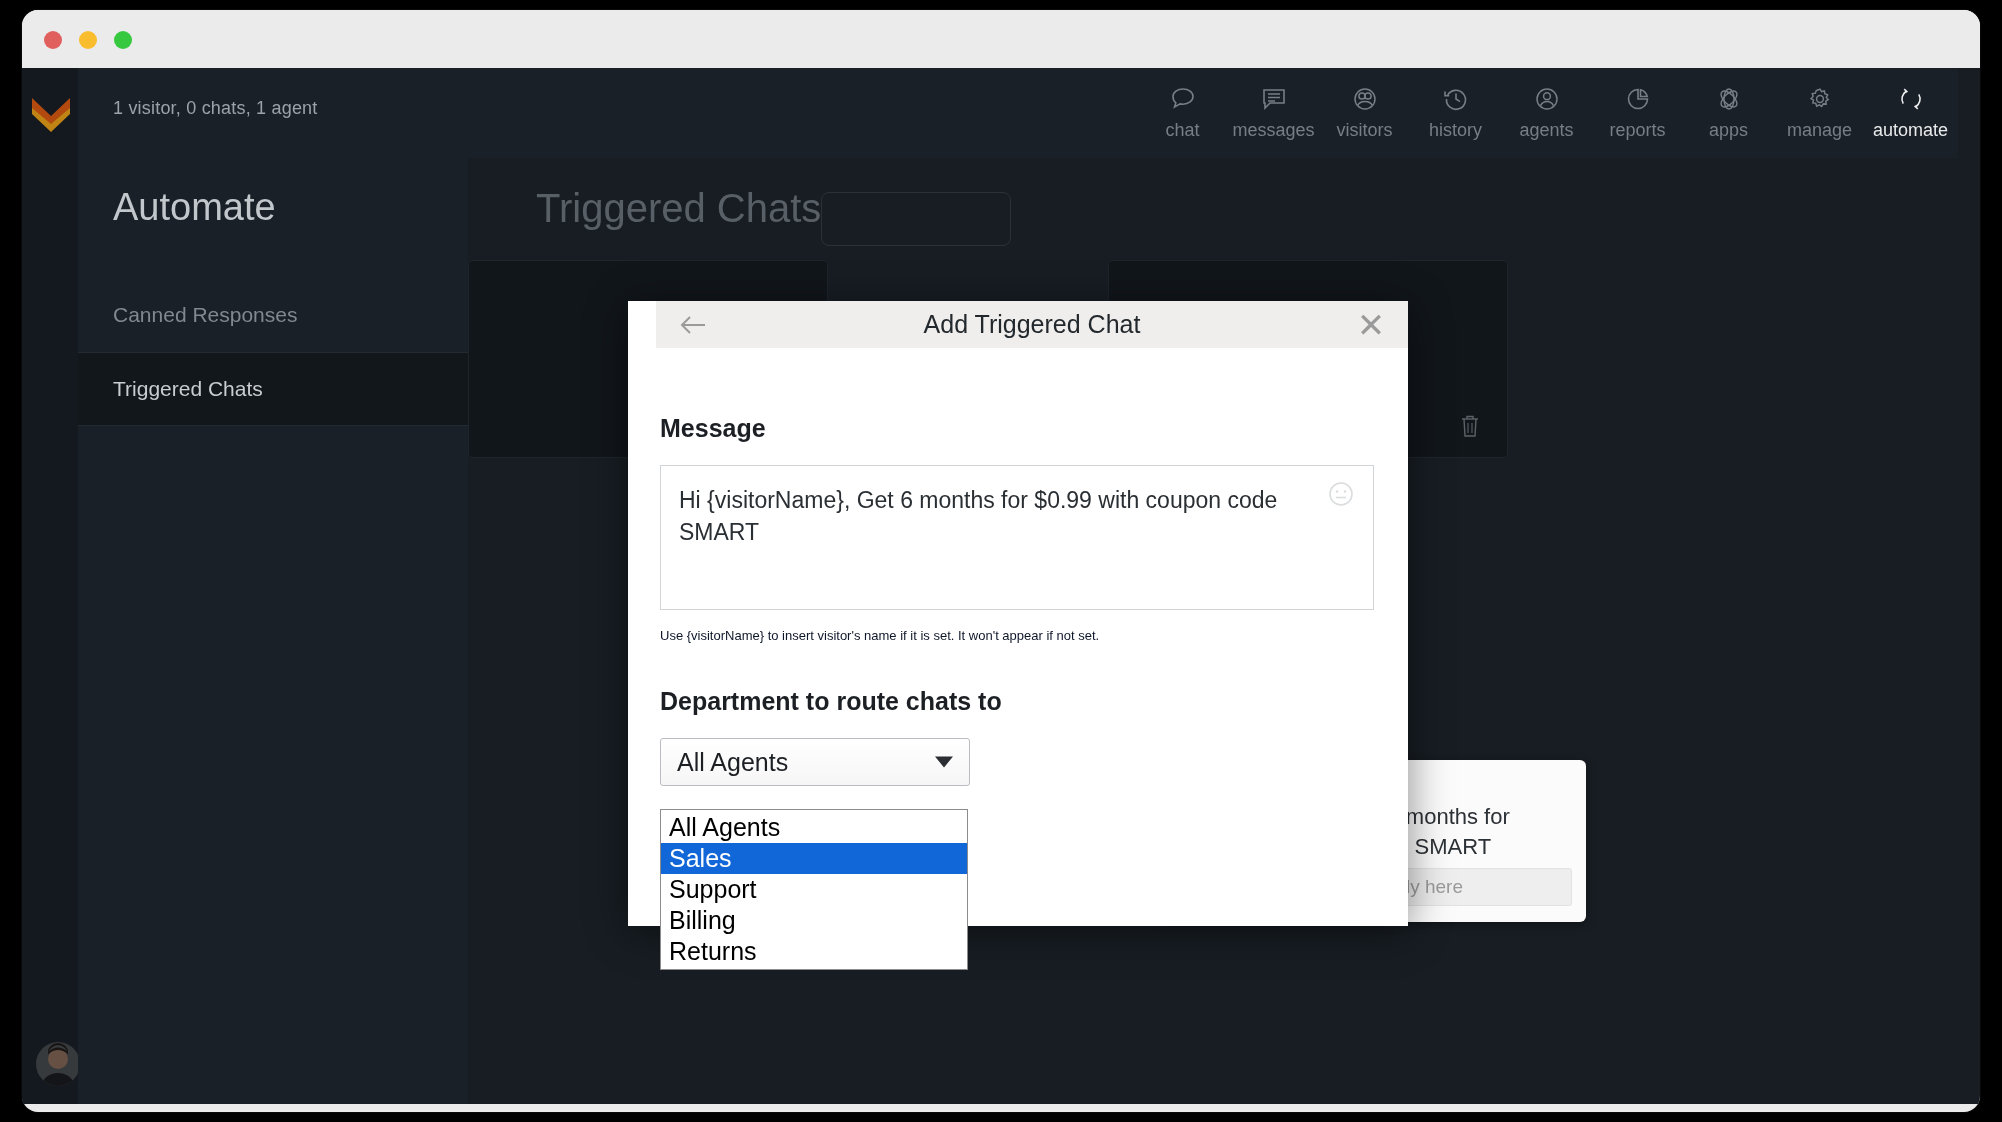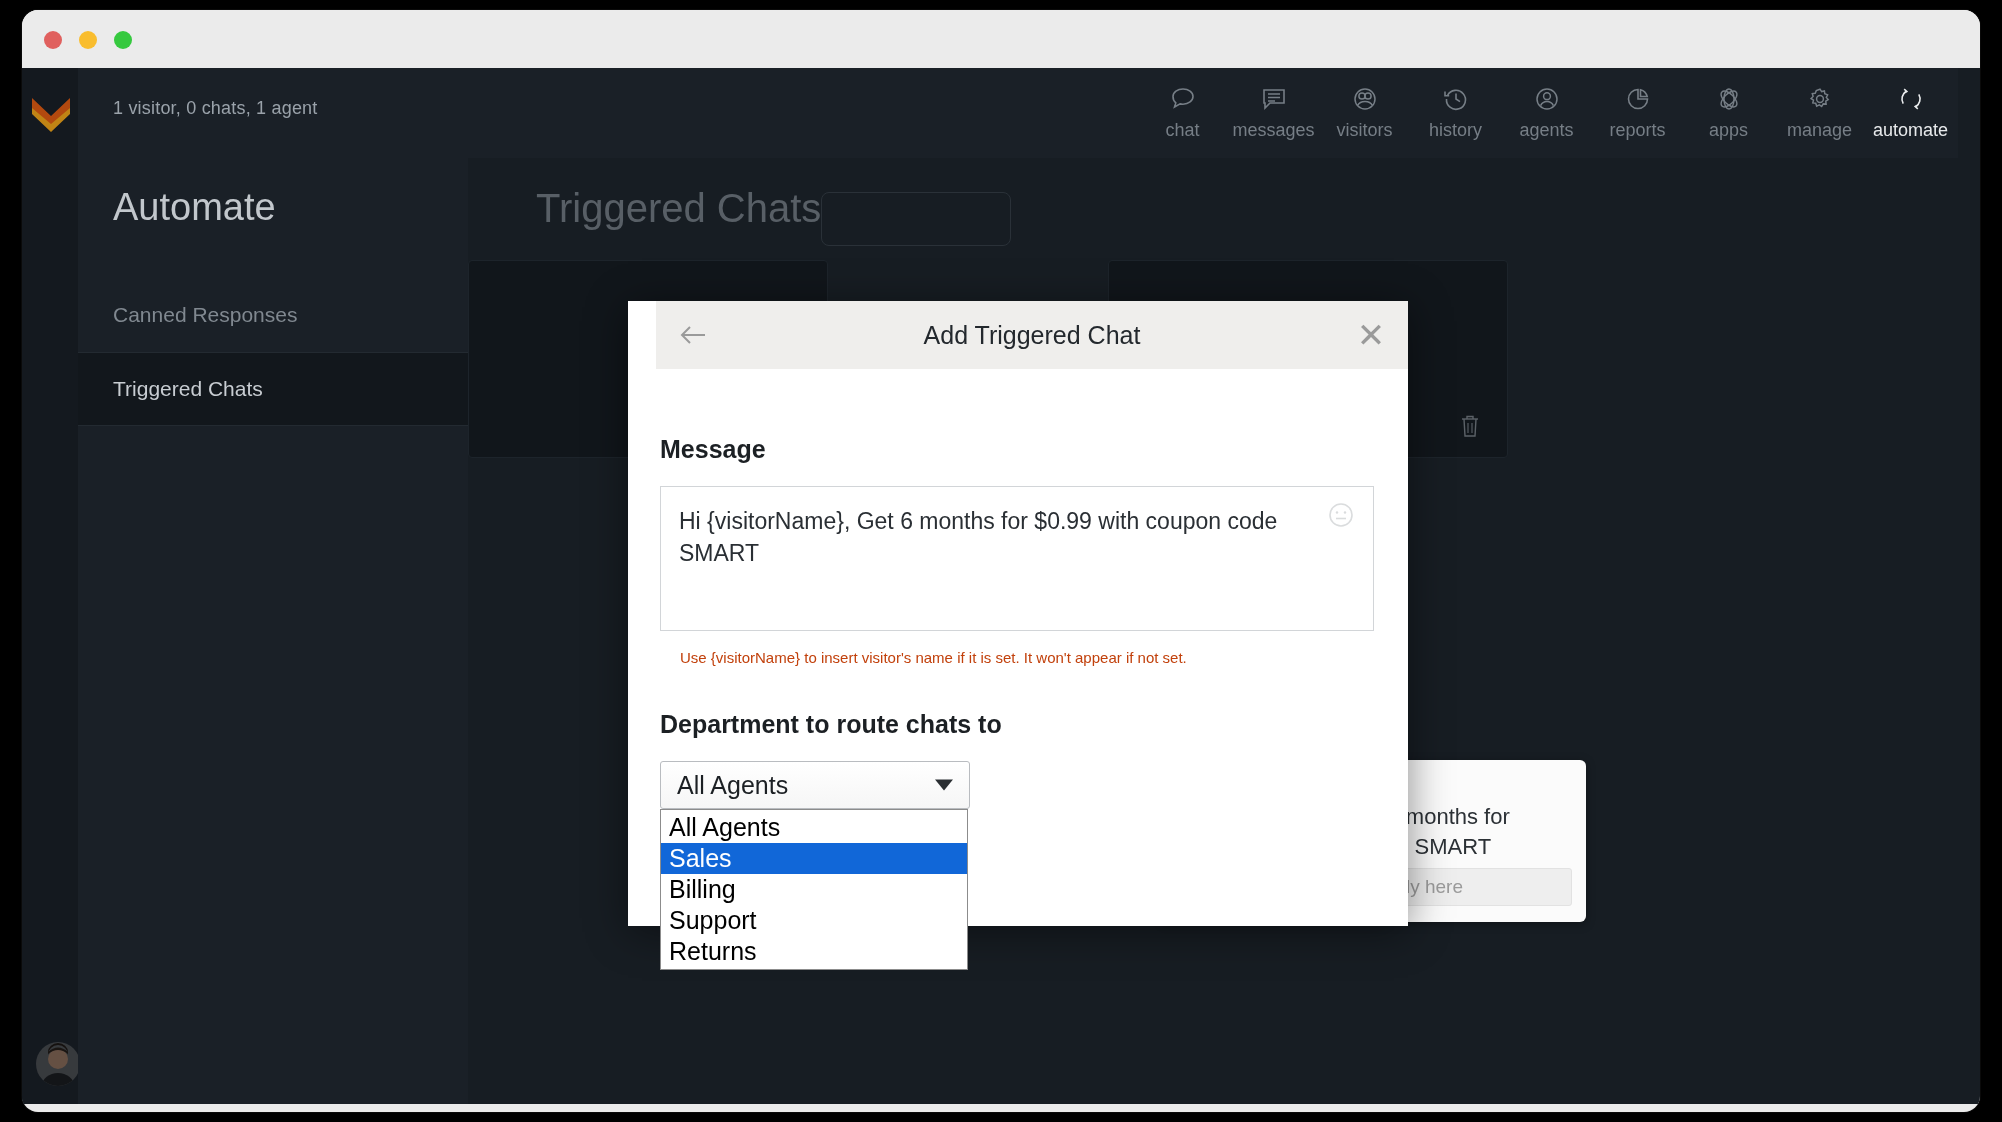--- a/index.html
+++ b/index.html
@@ -158,21 +158,21 @@
   .modal {
     position: absolute;
     left: 606px; top: 233px;
     width: 780px; height: 625px;
     background: #ffffff;
     box-shadow: 0 6px 40px rgba(0,0,0,0.45);
     z-index: 40;
   }
   .modal-head {
     position: relative;
-    height: 68px; background: #efeeec;
+    height: 47px; background: #efeeec;
     display: flex; align-items: center; justify-content: center; margin-left: 28px;
   }
   .modal-title { font-size: 25px; color: #23282d; font-weight: 400; }
   .modal-back {
     position: absolute; left: 20px; top: 50%; transform: translateY(-50%);
     width: 34px; height: 34px; cursor: pointer;
     display: flex; align-items: center; justify-content: center;
   }
   .modal-close {
     position: absolute; right: 20px; top: 50%; transform: translateY(-50%);
@@ -196,21 +196,21 @@
     font-family: "Liberation Sans", sans-serif;
     resize: none; outline: none;
     line-height: 1.4;
   }
   .emoji-btn {
     position: absolute; right: 20px; top: 14px;
     width: 30px; height: 30px; cursor: pointer; opacity: 0.45;
   }
   .helper-text {
     margin-top: 14px;
-    font-size: 15px; color: #c2410c; margin-left: 20px;
+    font-size: 13px; color: #0f172a;
   }
   .field-label-2 {
     margin-top: 44px;
     font-size: 25px; font-weight: bold; color: #1c2024;
     margin-bottom: 22px;
   }
 
   
   .select-box {
     position: relative;
@@ -516,24 +516,24 @@
       </div>
 
       <div class="select-list">
         <div class="option">
           <span>All Agents</span>
         </div>
         <div class="option selected">
           <span>Sales</span>
         </div>
         <div class="option">
+          <span>Support</span>
+        </div>
+        <div class="option">
           <span>Billing</span>
-        </div>
-        <div class="option">
-          <span>Support</span>
         </div>
         <div class="option">
           <span>Returns</span>
         </div>
       </div>
 
     </div>
   </div>
 </div>
 

